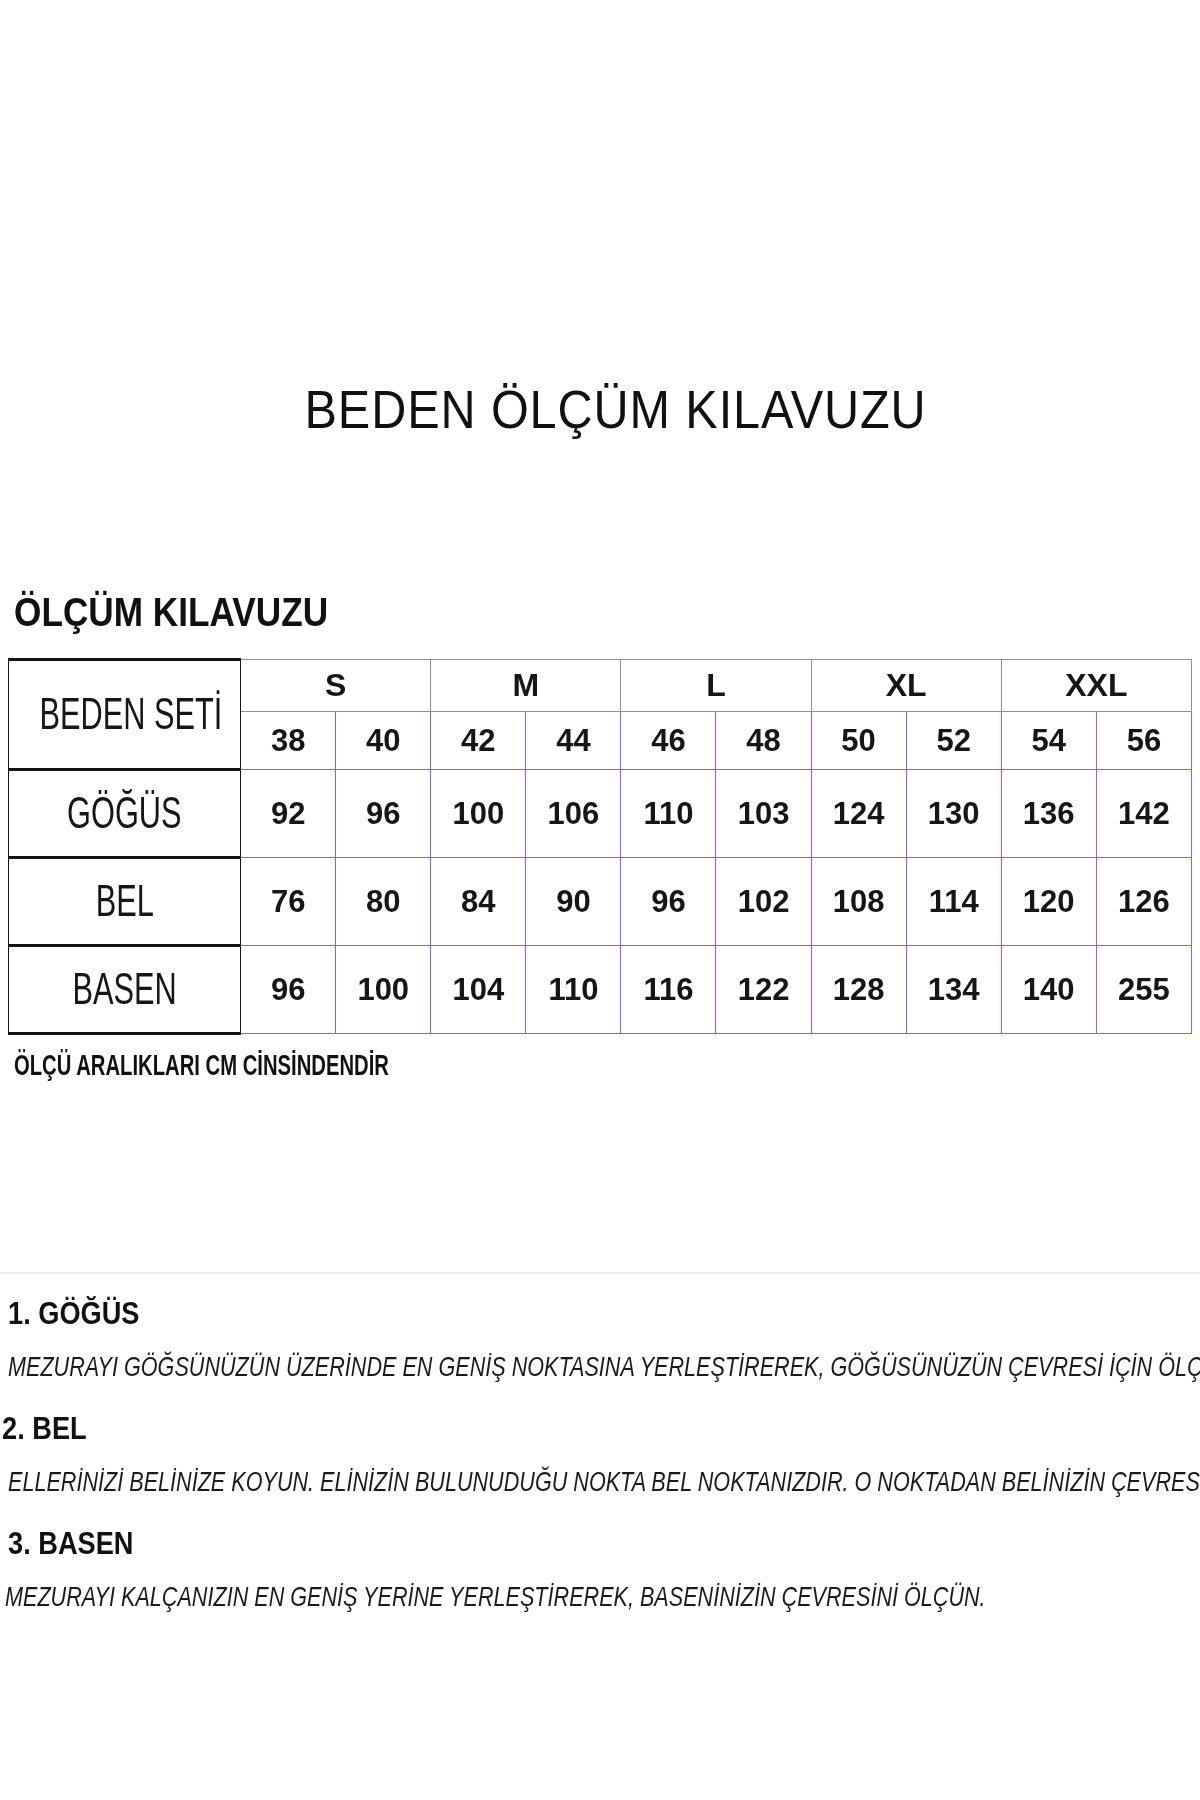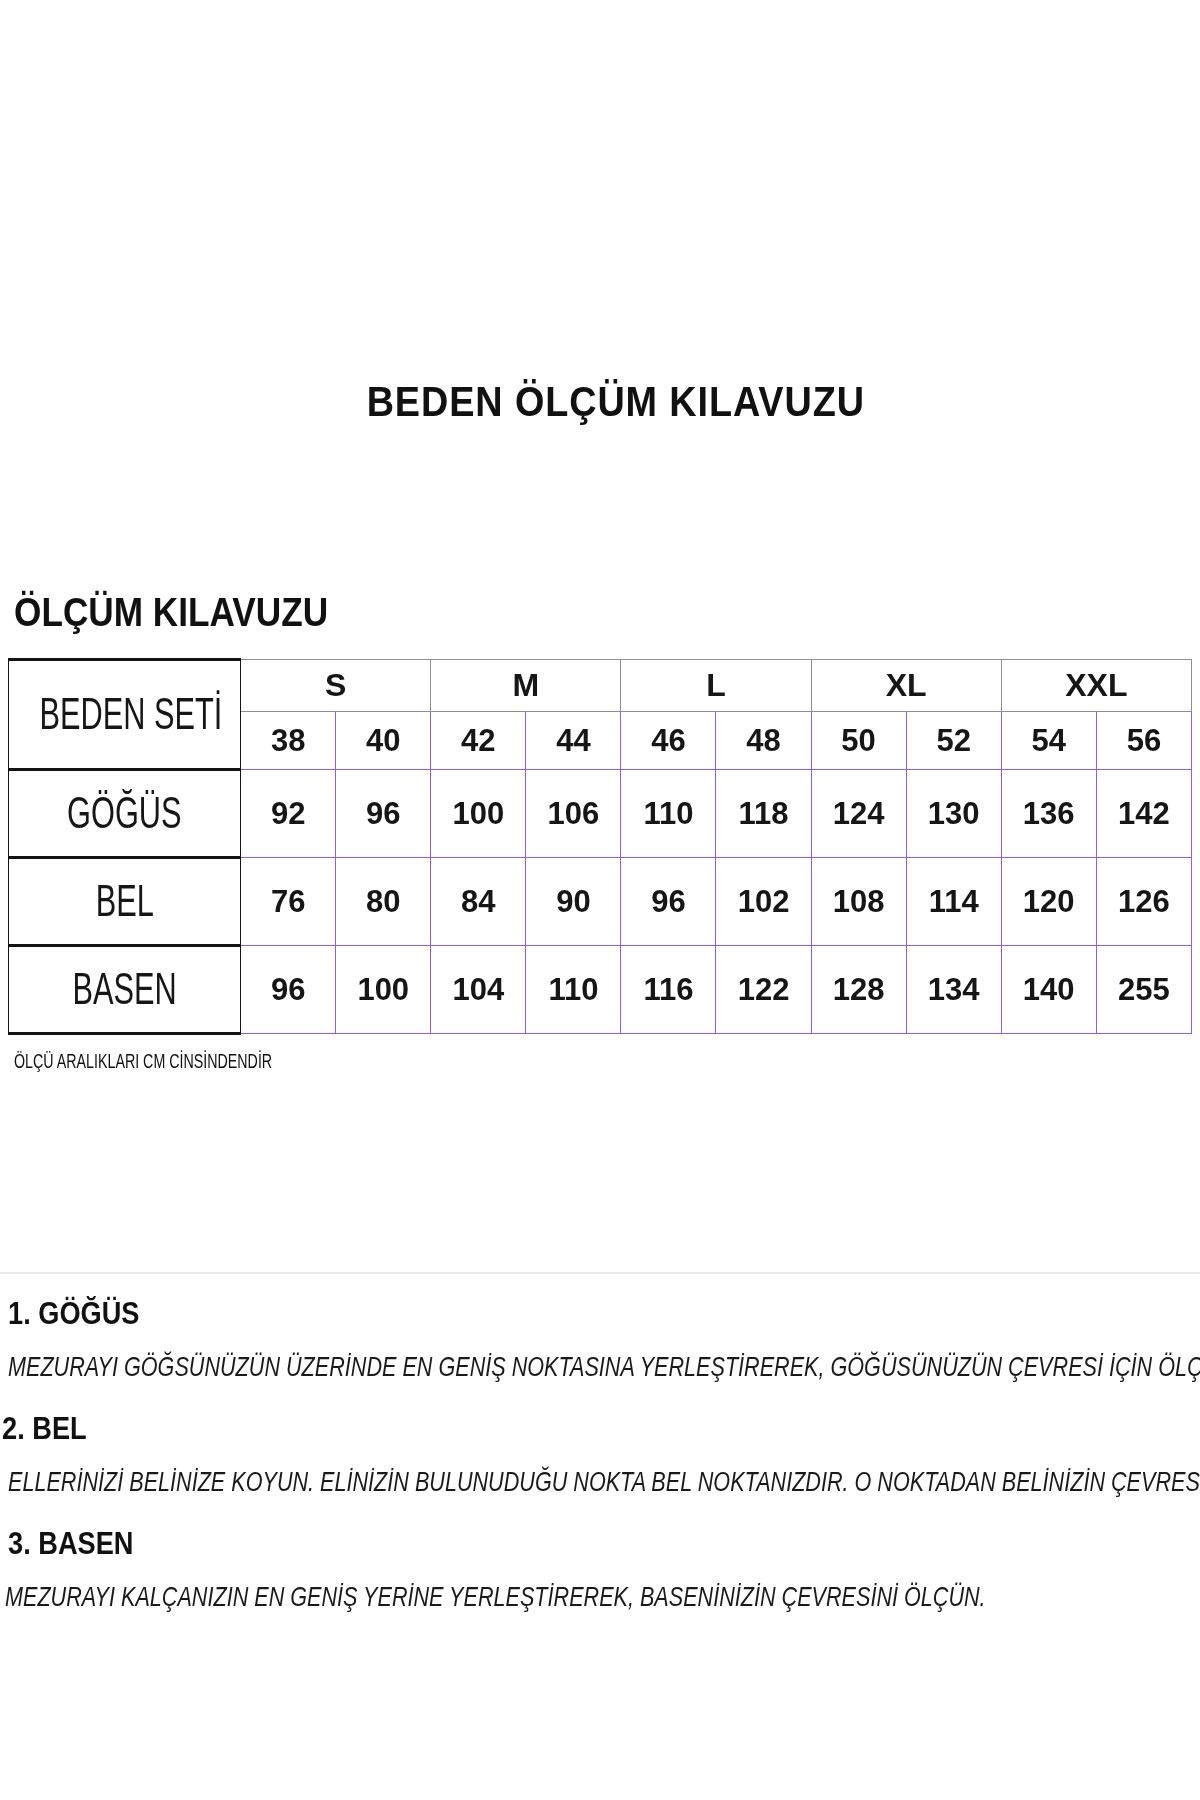--- a/index.html
+++ b/index.html
@@ -14,21 +14,21 @@
   }
   .abs { position:absolute; }
 
   
   .cond   { display:inline-block; transform:scale(0.75,1.1); transform-origin:left center; white-space:nowrap; }
   .cond-c { display:inline-block; transform:scale(0.75,1.1); transform-origin:center center; white-space:nowrap; }
 
   .doc-title {
     top:378px; left:0; width:1200px;
     text-align:center;
-    font-size:42px; font-weight:bold; letter-spacing:1px;padding-left:31px;
+    font-size:54px; font-weight:normal; letter-spacing:1px;padding-left:31px;
   }
   .doc-title span { display:inline-block; transform:scaleX(0.9); transform-origin:center; white-space:nowrap; }
 
   .section-title {
     top:590px; left:14px;
     font-size:40px; font-weight:bold;
   }
   .section-title span { display:inline-block; transform:scaleX(0.88); transform-origin:left; white-space:nowrap; }
 
   table.size-table {
@@ -48,21 +48,21 @@
   .size-table .mrow  { height:88px; }
   .size-table .rowlabel {
     border:1px solid #141414;
     border-top:3px solid #141414;
     border-bottom:3px solid #141414;
     font-weight:normal; font-size:41px;margin-left:18px;
   }
 
   .footnote {
     top:1050px; left:14px;
-    font-size:19px; font-weight:normal;
+    font-size:27px; font-weight:bold;
   }
   .how-title {
     top:1208px; left:8px;
     font-size:42px; font-weight:bold;
   }
   .how-title span { display:inline-block; transform:scaleX(0.85); transform-origin:left; white-space:nowrap; }
   .divider {
     top:1272px; left:0; width:1200px; height:2px;
     background:#ededed;
   }
@@ -134,21 +134,21 @@
     </tr>
     <tr class="mrow">
       <td class="rowlabel">
         <span class="cond-c">GÖĞÜS</span>
       </td>
       <td class="num">92</td>
       <td class="num">96</td>
       <td class="num">100</td>
       <td class="num">106</td>
       <td class="num">110</td>
-      <td class="num">118</td>
+      <td class="num">103</td>
       <td class="num">124</td>
       <td class="num">130</td>
       <td class="num">136</td>
       <td class="num">142</td>
     </tr>
     <tr class="mrow">
       <td class="rowlabel">
         <span class="cond-c">BEL</span>
       </td>
       <td class="num">76</td>

